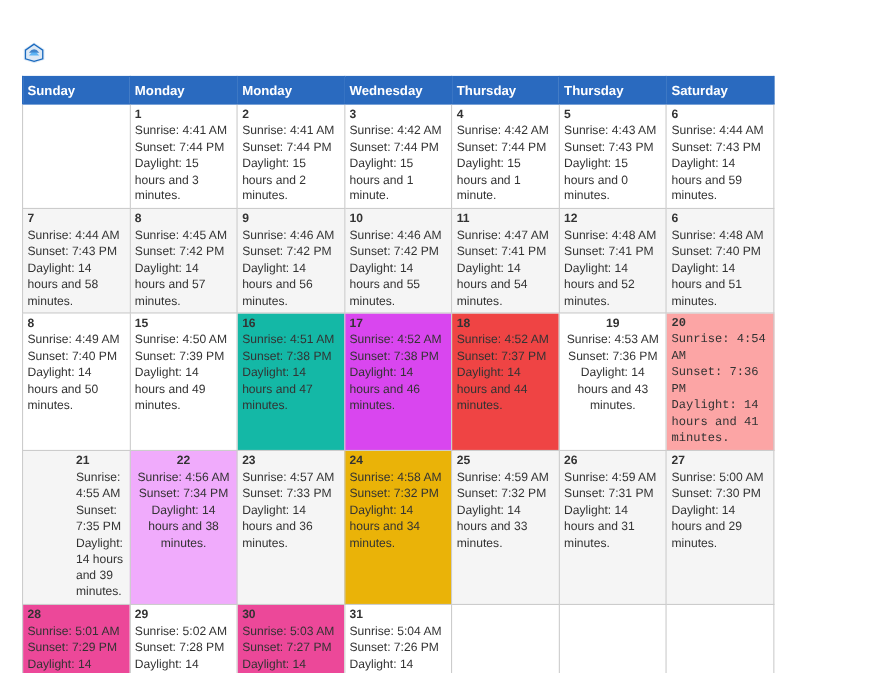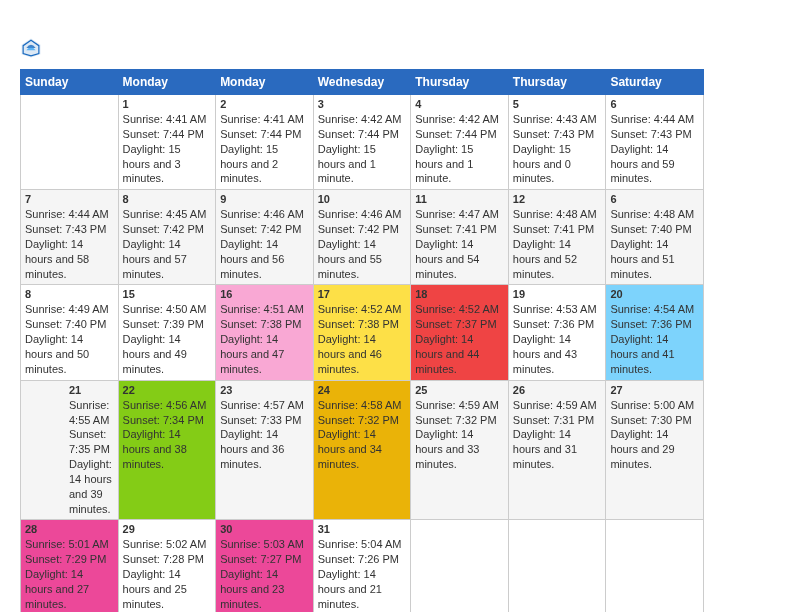--- a/index.html
+++ b/index.html
@@ -182,47 +182,47 @@
         </tr>
         <tr>
           <td style="background-color: rgb(255, 255, 255);">
             <span class="day-number">8</span>
             <div class="day-info">Sunrise: 4:49 AM<br>Sunset: 7:40 PM<br>Daylight: 14 hours and 50 minutes.</div>
           </td>
           <td style="background-color: rgb(255, 255, 255);">
             <span class="day-number">15</span>
             <div class="day-info">Sunrise: 4:50 AM<br>Sunset: 7:39 PM<br>Daylight: 14 hours and 49 minutes.</div>
           </td>
-          <td style="background-color: #f9a8d4;">
+          <td style="background-color: #14b8a6;">
             <span class="day-number">16</span>
             <div class="day-info">Sunrise: 4:51 AM<br>Sunset: 7:38 PM<br>Daylight: 14 hours and 47 minutes.</div>
           </td>
-          <td style="background-color: #fde047;">
+          <td style="background-color: #d946ef;">
             <span class="day-number">17</span>
             <div class="day-info">Sunrise: 4:52 AM<br>Sunset: 7:38 PM<br>Daylight: 14 hours and 46 minutes.</div>
           </td>
           <td style="background-color: #ef4444;">
             <span class="day-number">18</span>
             <div class="day-info">Sunrise: 4:52 AM<br>Sunset: 7:37 PM<br>Daylight: 14 hours and 44 minutes.</div>
           </td>
-          <td style="background-color: rgb(255, 255, 255);">
+          <td style="background-color: rgb(255, 255, 255); text-align: center;">
             <span class="day-number">19</span>
             <div class="day-info">Sunrise: 4:53 AM<br>Sunset: 7:36 PM<br>Daylight: 14 hours and 43 minutes.</div>
           </td>
-          <td style="background-color: #7dd3fc;">
+          <td style="background-color: #fca5a5; font-family: Liberation Mono, monospace;">
             <span class="day-number">20</span>
             <div class="day-info">Sunrise: 4:54 AM<br>Sunset: 7:36 PM<br>Daylight: 14 hours and 41 minutes.</div>
           </td>
         </tr>
         <tr>
           <td style="background-color: rgb(245, 245, 245); padding-left: 48px;">
             <span class="day-number">21</span>
             <div class="day-info">Sunrise: 4:55 AM<br>Sunset: 7:35 PM<br>Daylight: 14 hours and 39 minutes.</div>
           </td>
-          <td style="background-color: #84cc16;">
+          <td style="background-color: #f0abfc; text-align: center;">
             <span class="day-number">22</span>
             <div class="day-info">Sunrise: 4:56 AM<br>Sunset: 7:34 PM<br>Daylight: 14 hours and 38 minutes.</div>
           </td>
           <td style="background-color: rgb(245, 245, 245);">
             <span class="day-number">23</span>
             <div class="day-info">Sunrise: 4:57 AM<br>Sunset: 7:33 PM<br>Daylight: 14 hours and 36 minutes.</div>
           </td>
           <td style="background-color: #eab308;">
             <span class="day-number">24</span>
             <div class="day-info">Sunrise: 4:58 AM<br>Sunset: 7:32 PM<br>Daylight: 14 hours and 34 minutes.</div>

